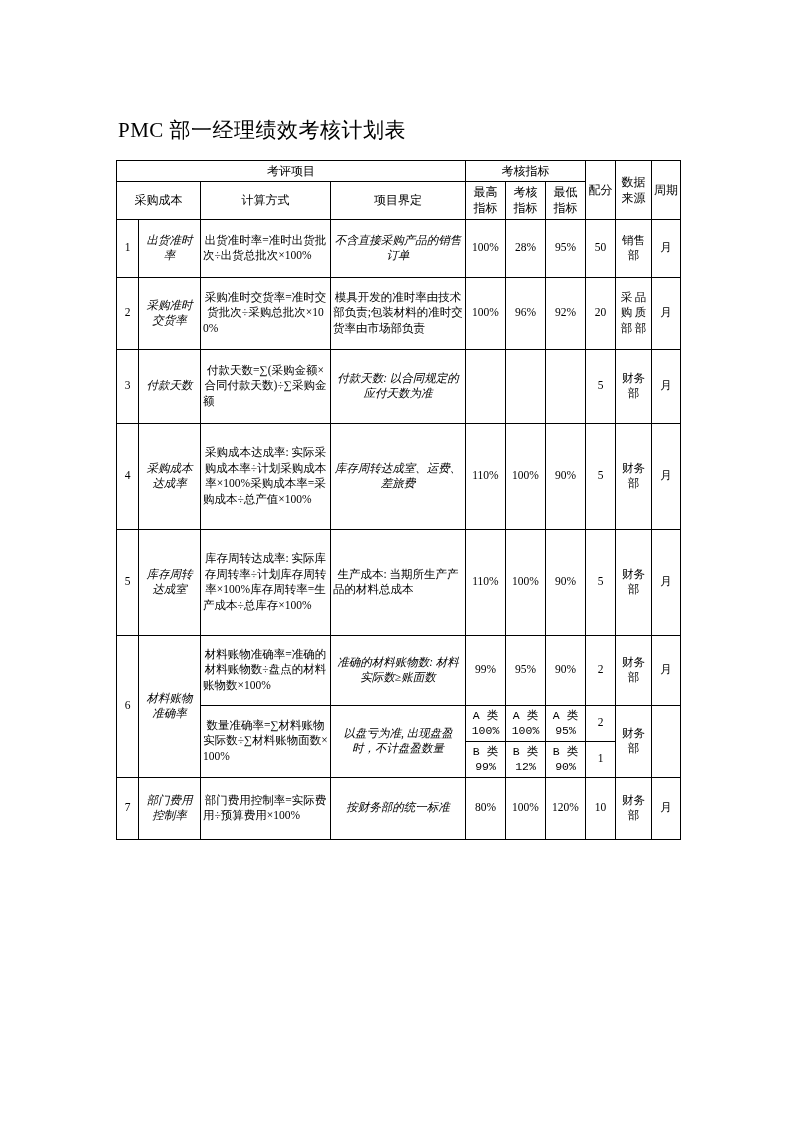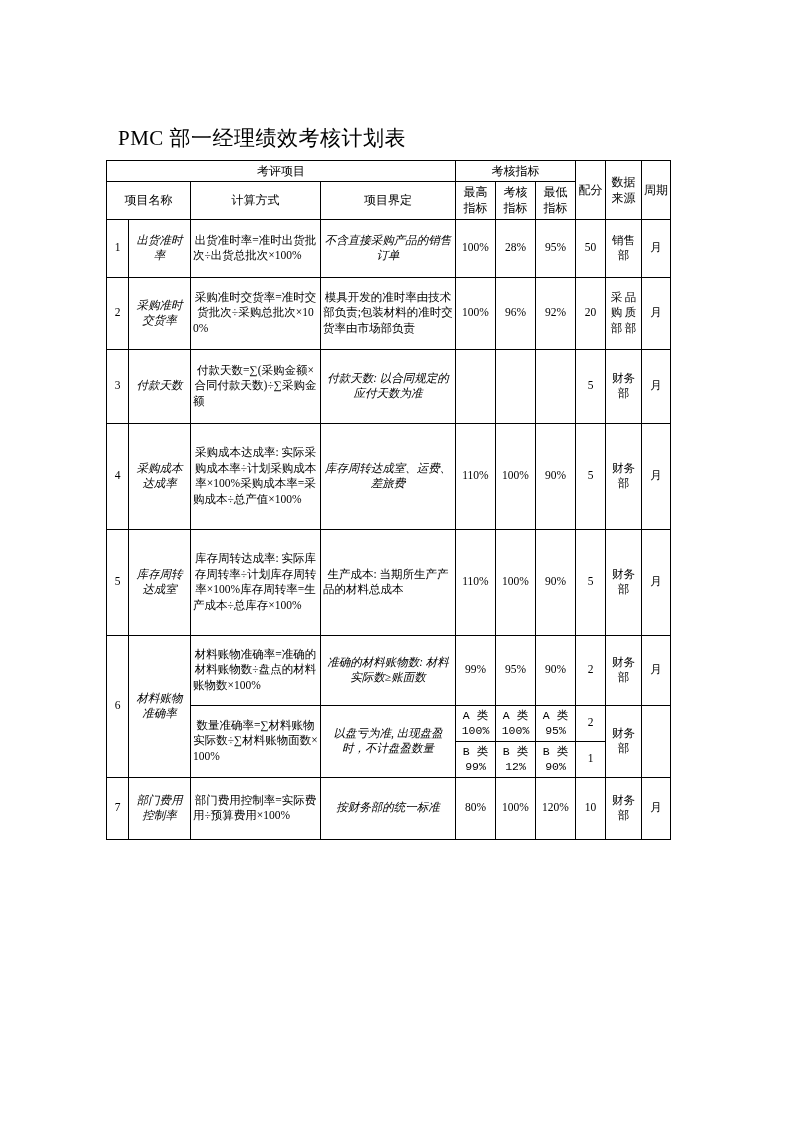--- a/index.html
+++ b/index.html
@@ -16,31 +16,31 @@
   }
   .page {
     width: 793px;
     height: 1122px;
     box-sizing: border-box;
     padding: 0;
     position: relative;
   }
   .doc-title {
     position: absolute;
-    top: 124px;
+    top: 116px;
     left: 118px;
     font-size: 21px;
     font-weight: normal;
     letter-spacing: 0.5px;
     white-space: nowrap;
   }
   .table-wrap {
     position: absolute;
     top: 160px;
-    left: 106px;
+    left: 116px;
     width: 558px;
   }
   table.kpi {
     border-collapse: collapse;
     width: 558px;
     table-layout: fixed;
   }
   table.kpi td, table.kpi th {
     border: 1px solid #000000;
     font-weight: normal;
@@ -114,21 +114,21 @@
       </colgroup>
       <thead>
         <tr>
           <th class="hdr-group" colspan="4">考评项目</th>
           <th class="hdr-group" colspan="3">考核指标</th>
           <th rowspan="2">配分</th>
           <th rowspan="2">数据来源</th>
           <th rowspan="2">周期</th>
         </tr>
         <tr>
-          <th colspan="2">项目名称</th>
+          <th colspan="2">采购成本</th>
           <th>计算方式</th>
           <th>项目界定</th>
           <th>最高指标</th>
           <th>考核指标</th>
           <th>最低指标</th>
         </tr>
       </thead>
       <tbody>
 
         <tr style="height:58px;">

